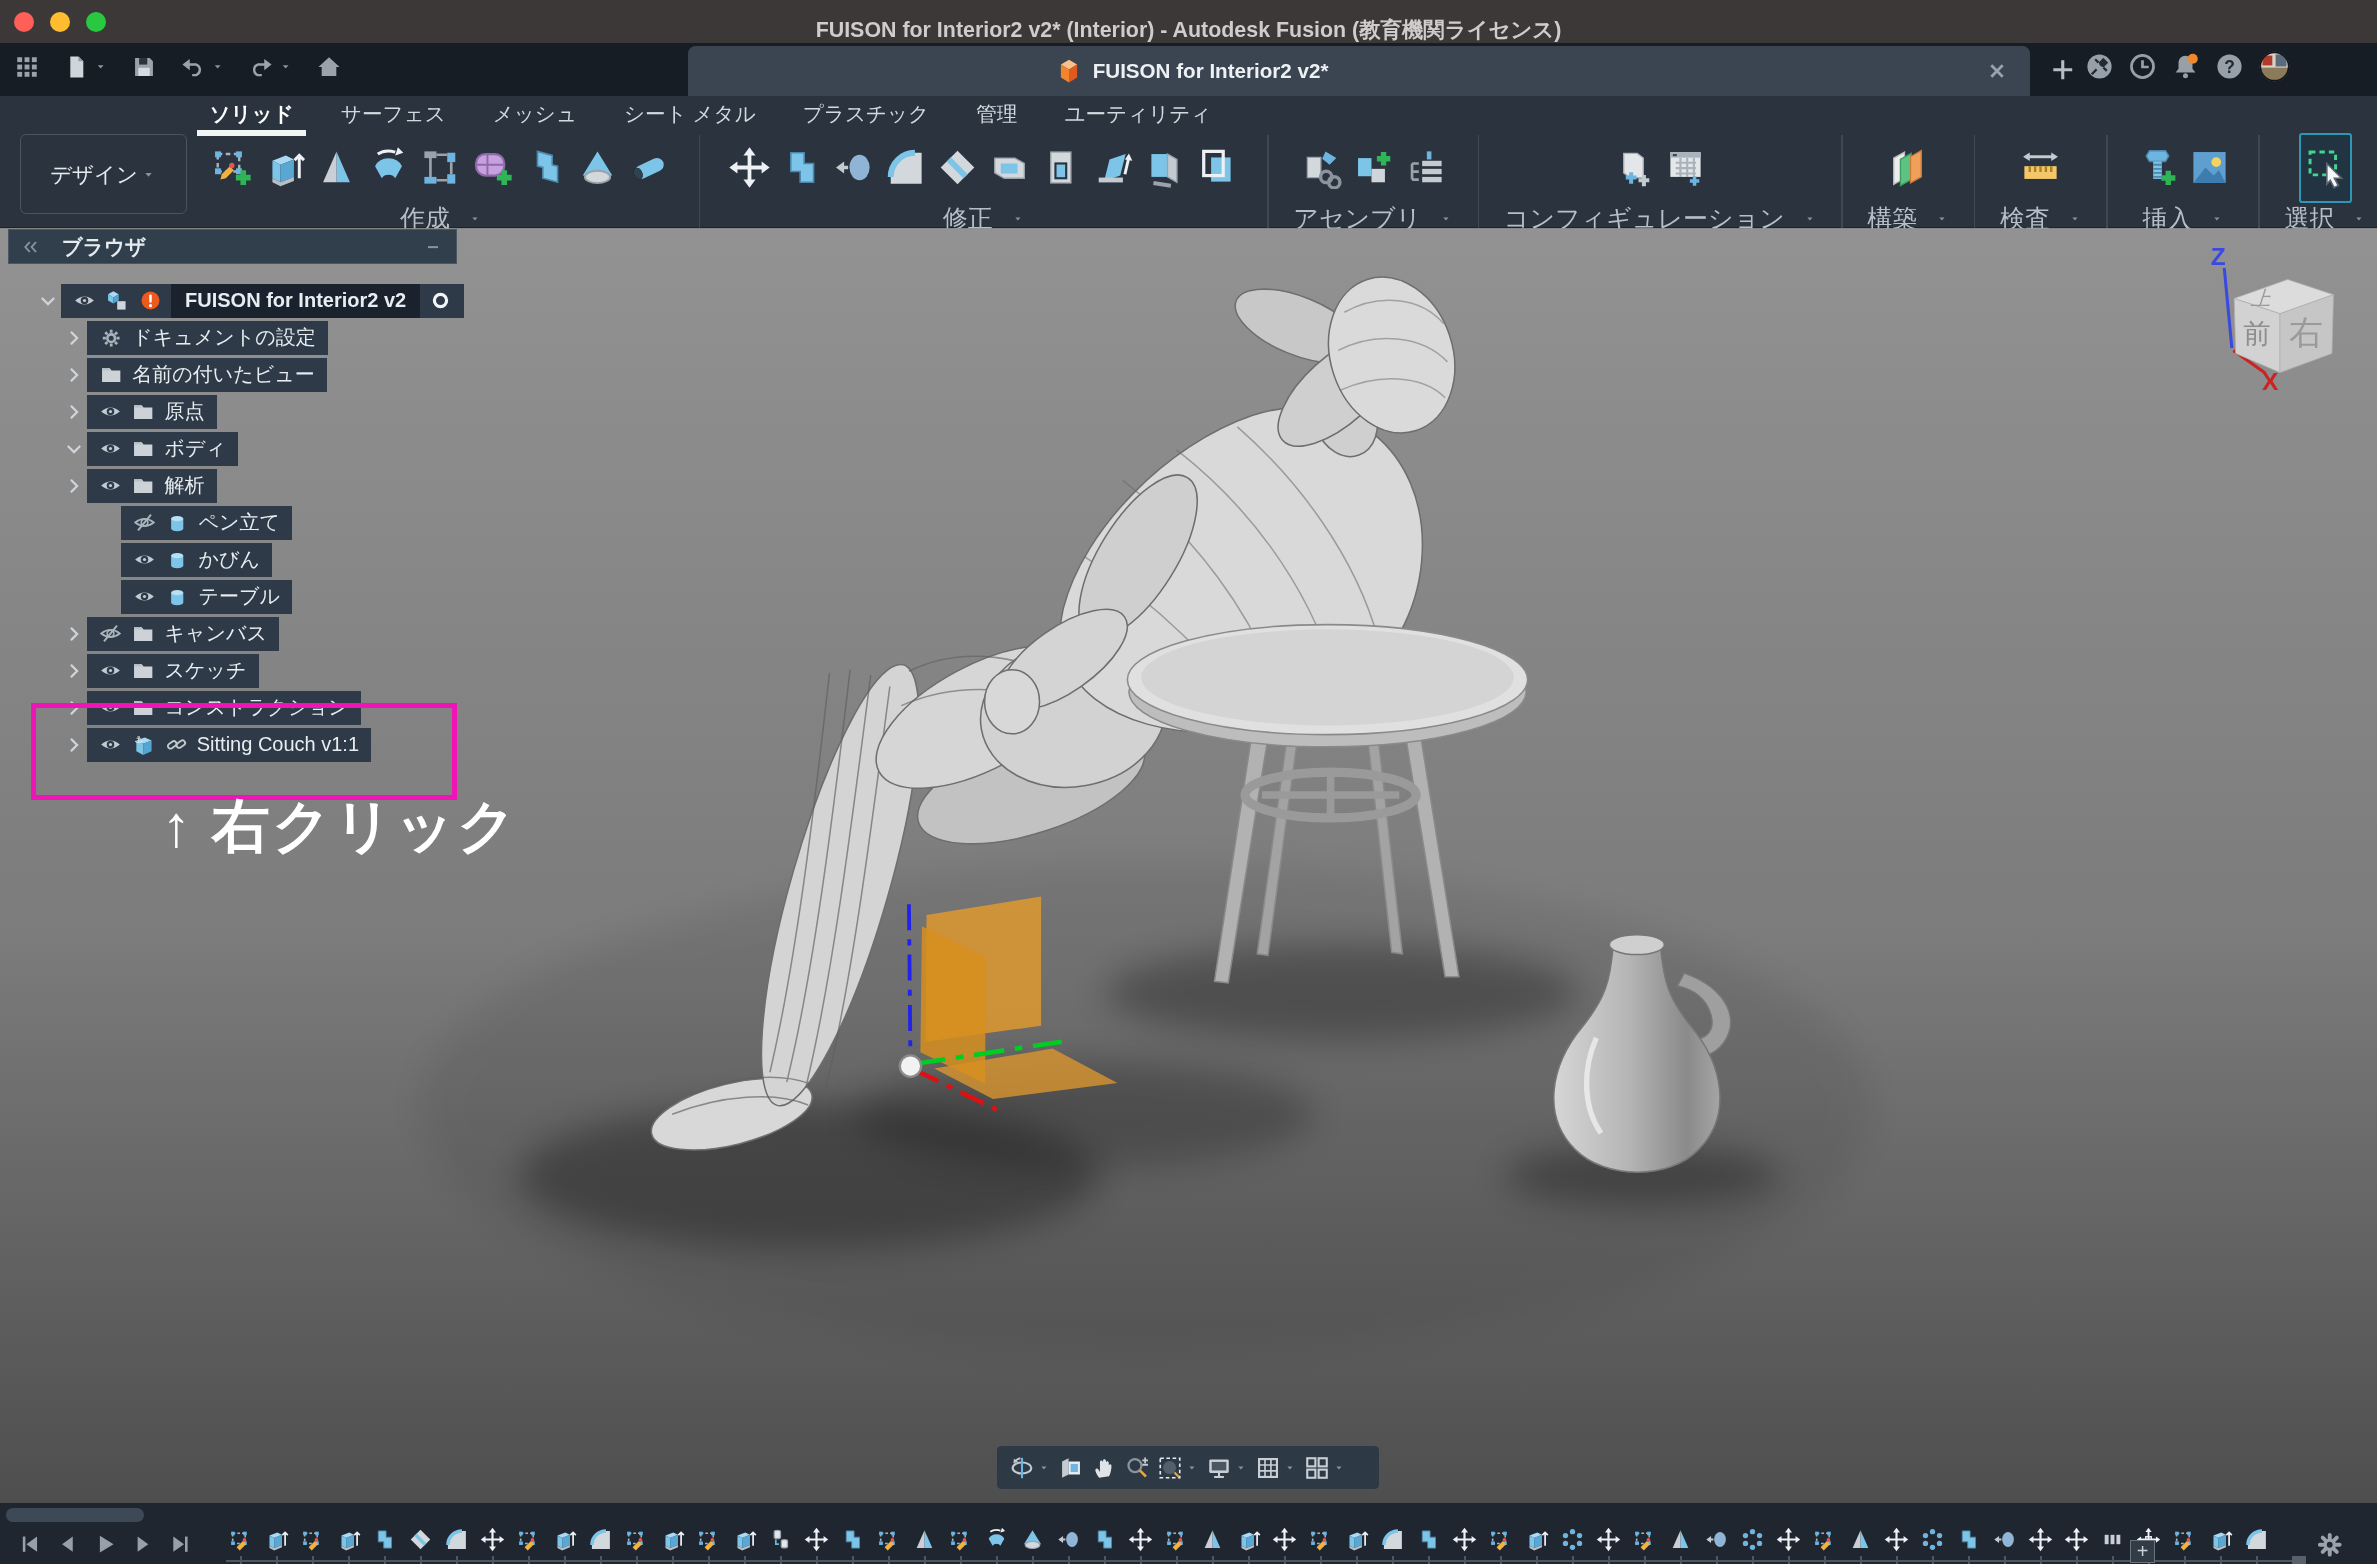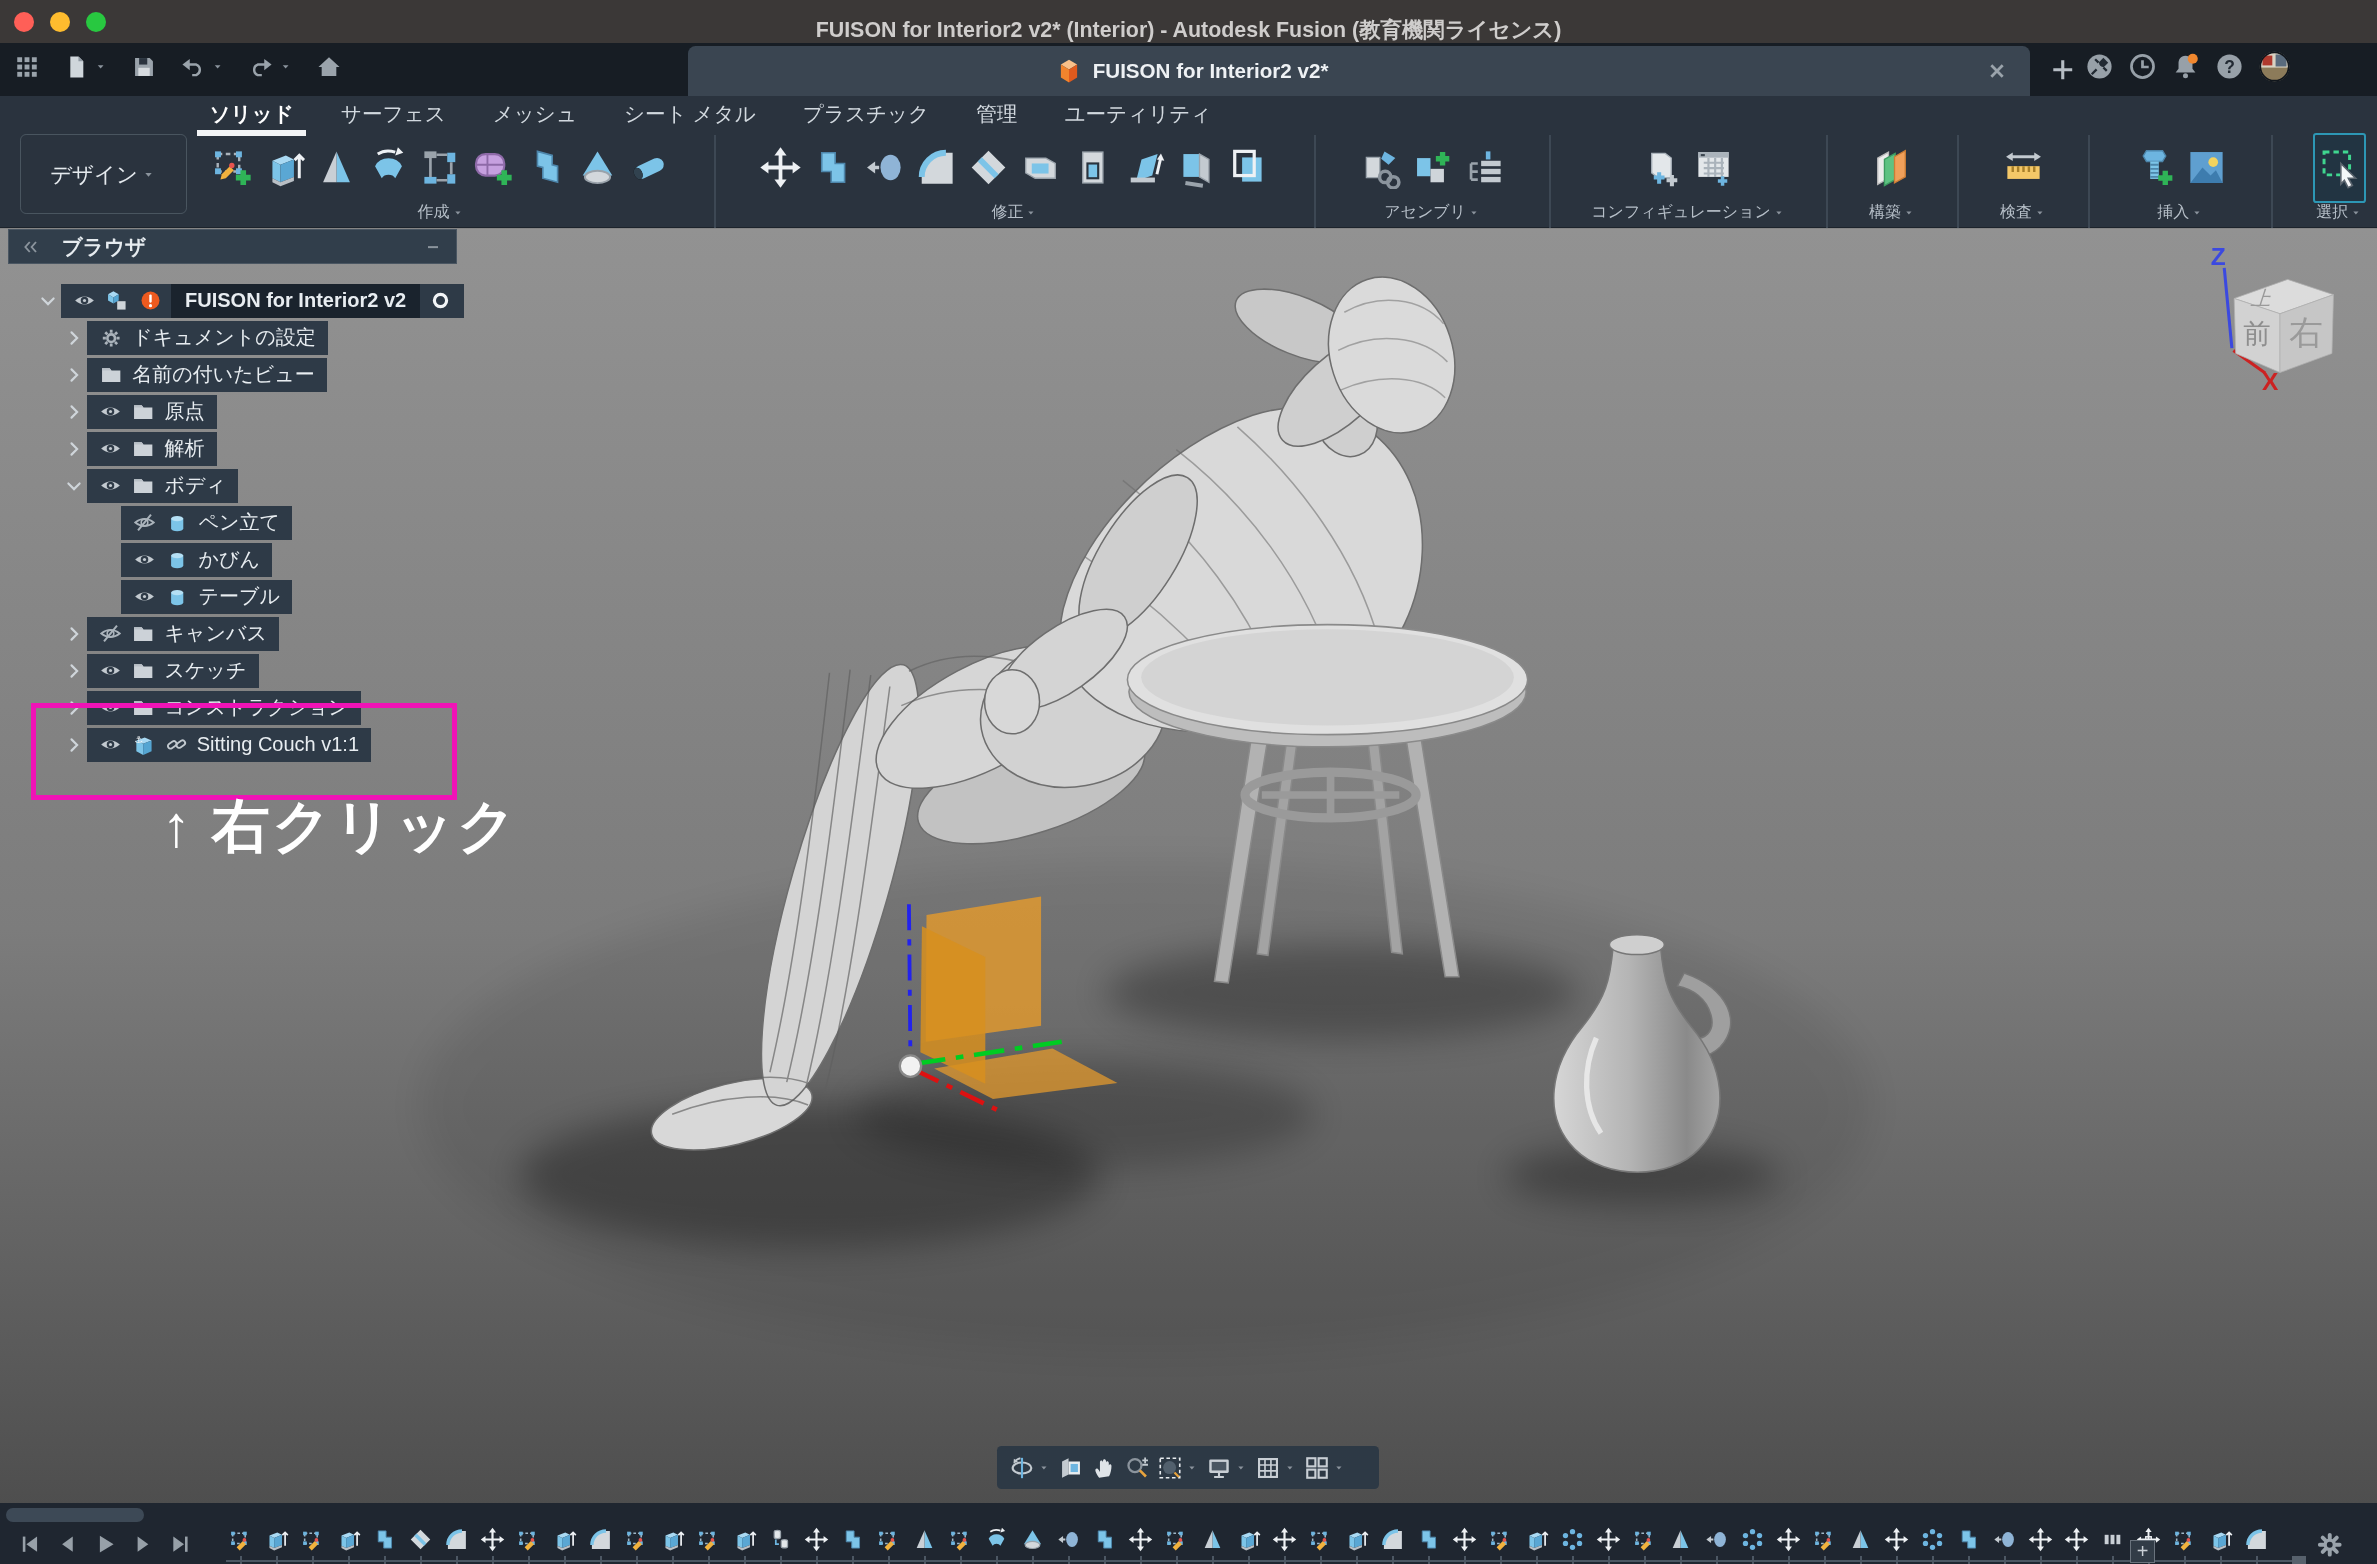--- a/index.html
+++ b/index.html
@@ -27,21 +27,21 @@
   .rtab{font-size:20.6px;color:#d2d9df;position:relative;padding:3.1px 1.5px;cursor:pointer;white-space:nowrap;}
   .rtab.active{color:#fff;font-weight:bold;}
   .rtab.active::after{content:"";position:absolute;left:-10.7px;right:-10.7px;bottom:-5.3px;height:6.1px;background:#f2f4f6;}
   .design-btn{position:absolute;left:20px;top:38px;width:165px;height:78px;border:1.5px solid #49555f;border-radius:6.1px;
       display:flex;align-items:center;justify-content:center;gap:2px;font-size:21.4px;color:#e5eaee;cursor:pointer;}
   .rgroups{position:absolute;left:205px;top:37px;right:7.6px;height:95px;display:flex;align-items:flex-start;justify-content:space-between;}
   .rgroup{display:flex;flex-direction:column;align-items:center;padding:0 3.1px;}
   .rtools{display:flex;gap:3.1px;height:69px;align-items:center;}
   .rtool{width:49px;height:66px;display:flex;align-items:center;justify-content:center;border-radius:3.1px;cursor:pointer;}
   .rtool.active-tool{border:2.3px solid #2d97b5;background:#223442;}
-  .rlabel{font-size:16px;color:#b6bfc8;margin-top:0;display:flex;gap:1px;align-items:center;white-space:nowrap;}
+  .rlabel{font-size:25px;color:#b6bfc8;margin-top:0;display:flex;gap:18px;align-items:center;white-space:nowrap;}
   .rdivider{width:1.5px;height:93px;background:#3d4854;margin-top:1.5px;}
   
   .viewport{left:0;top:228px;width:2377px;height:1276px;}
   .scene{display:block;width:2377px;height:1276px;}
   
   .browser{left:7.6px;top:229px;width:458px;}
   .bheader{width:449px;height:35px;background:#313e4b;border:1.5px solid #4a5662;box-sizing:border-box;
       display:flex;align-items:center;color:#e6ebef;font-size:20.6px;font-weight:bold;padding:0 12.2px;gap:21px;}
   .bheader .sp{flex:1;}
   .brows{padding-top:18.3px;}
@@ -745,53 +745,53 @@
           <svg class="icn" style="width:24.4px;height:24.4px" viewBox="0 0 32 32">
             <path d="M4 7 h10 l2.4 3 H28 v15 H4z" fill="#ccd2d8"></path>
             <path d="M4 7 h10 l2.4 3 H4z" fill="#b9c0c7"></path>
           </svg>
           <span class="blabel">原点</span>
         </div>
       </div>
       <div class="brow" style="margin-left: 53px;">
         <div class="chev">
           <svg class="icn" style="width:20px;height:20px" viewBox="0 0 32 32">
-            <path d="M12 7 l9 9 -9 9" stroke="#cfd5da" stroke-width="3.4" fill="none" stroke-linecap="round"></path>
+            <path d="M7 12 l9 9 9 -9" stroke="#cfd5da" stroke-width="3.4" fill="none" stroke-linecap="round"></path>
           </svg>
         </div>
         <div class="chip">
           <svg class="icn" style="width:23px;height:23px" viewBox="0 0 32 32">
             <path d="M3 16 Q16 5 29 16 Q16 27 3 16z" fill="#c3cad0"></path>
             <circle cx="16" cy="16" r="5.2" fill="#2e3a47"></circle>
             <circle cx="16" cy="16" r="2.2" fill="#c3cad0"></circle>
           </svg>
           <svg class="icn" style="width:24.4px;height:24.4px" viewBox="0 0 32 32">
             <path d="M4 7 h10 l2.4 3 H28 v15 H4z" fill="#ccd2d8"></path>
             <path d="M4 7 h10 l2.4 3 H4z" fill="#b9c0c7"></path>
           </svg>
-          <span class="blabel">解析</span>
+          <span class="blabel">ボディ</span>
         </div>
       </div>
       <div class="brow" style="margin-left: 53px;">
         <div class="chev">
           <svg class="icn" style="width:20px;height:20px" viewBox="0 0 32 32">
-            <path d="M7 12 l9 9 9 -9" stroke="#cfd5da" stroke-width="3.4" fill="none" stroke-linecap="round"></path>
+            <path d="M12 7 l9 9 -9 9" stroke="#cfd5da" stroke-width="3.4" fill="none" stroke-linecap="round"></path>
           </svg>
         </div>
         <div class="chip">
           <svg class="icn" style="width:23px;height:23px" viewBox="0 0 32 32">
             <path d="M3 16 Q16 5 29 16 Q16 27 3 16z" fill="#c3cad0"></path>
             <circle cx="16" cy="16" r="5.2" fill="#2e3a47"></circle>
             <circle cx="16" cy="16" r="2.2" fill="#c3cad0"></circle>
           </svg>
           <svg class="icn" style="width:24.4px;height:24.4px" viewBox="0 0 32 32">
             <path d="M4 7 h10 l2.4 3 H28 v15 H4z" fill="#ccd2d8"></path>
             <path d="M4 7 h10 l2.4 3 H4z" fill="#b9c0c7"></path>
           </svg>
-          <span class="blabel">ボディ</span>
+          <span class="blabel">解析</span>
         </div>
       </div>
       <div class="brow" style="margin-left: 113px;">
         <div class="chip">
           <svg class="icn" style="width:23px;height:23px" viewBox="0 0 32 32">
             <path d="M3 16 Q16 6 29 16 Q16 26 3 16z" fill="none" stroke="#aab3bb" stroke-width="2.2"></path>
             <circle cx="16" cy="16" r="4.6" fill="none" stroke="#aab3bb" stroke-width="2.2"></circle>
             <path d="M7 27 L25 5" stroke="#aab3bb" stroke-width="2.8"></path>
           </svg>
           <svg class="icn" style="width:24.4px;height:24.4px" viewBox="0 0 32 32">

